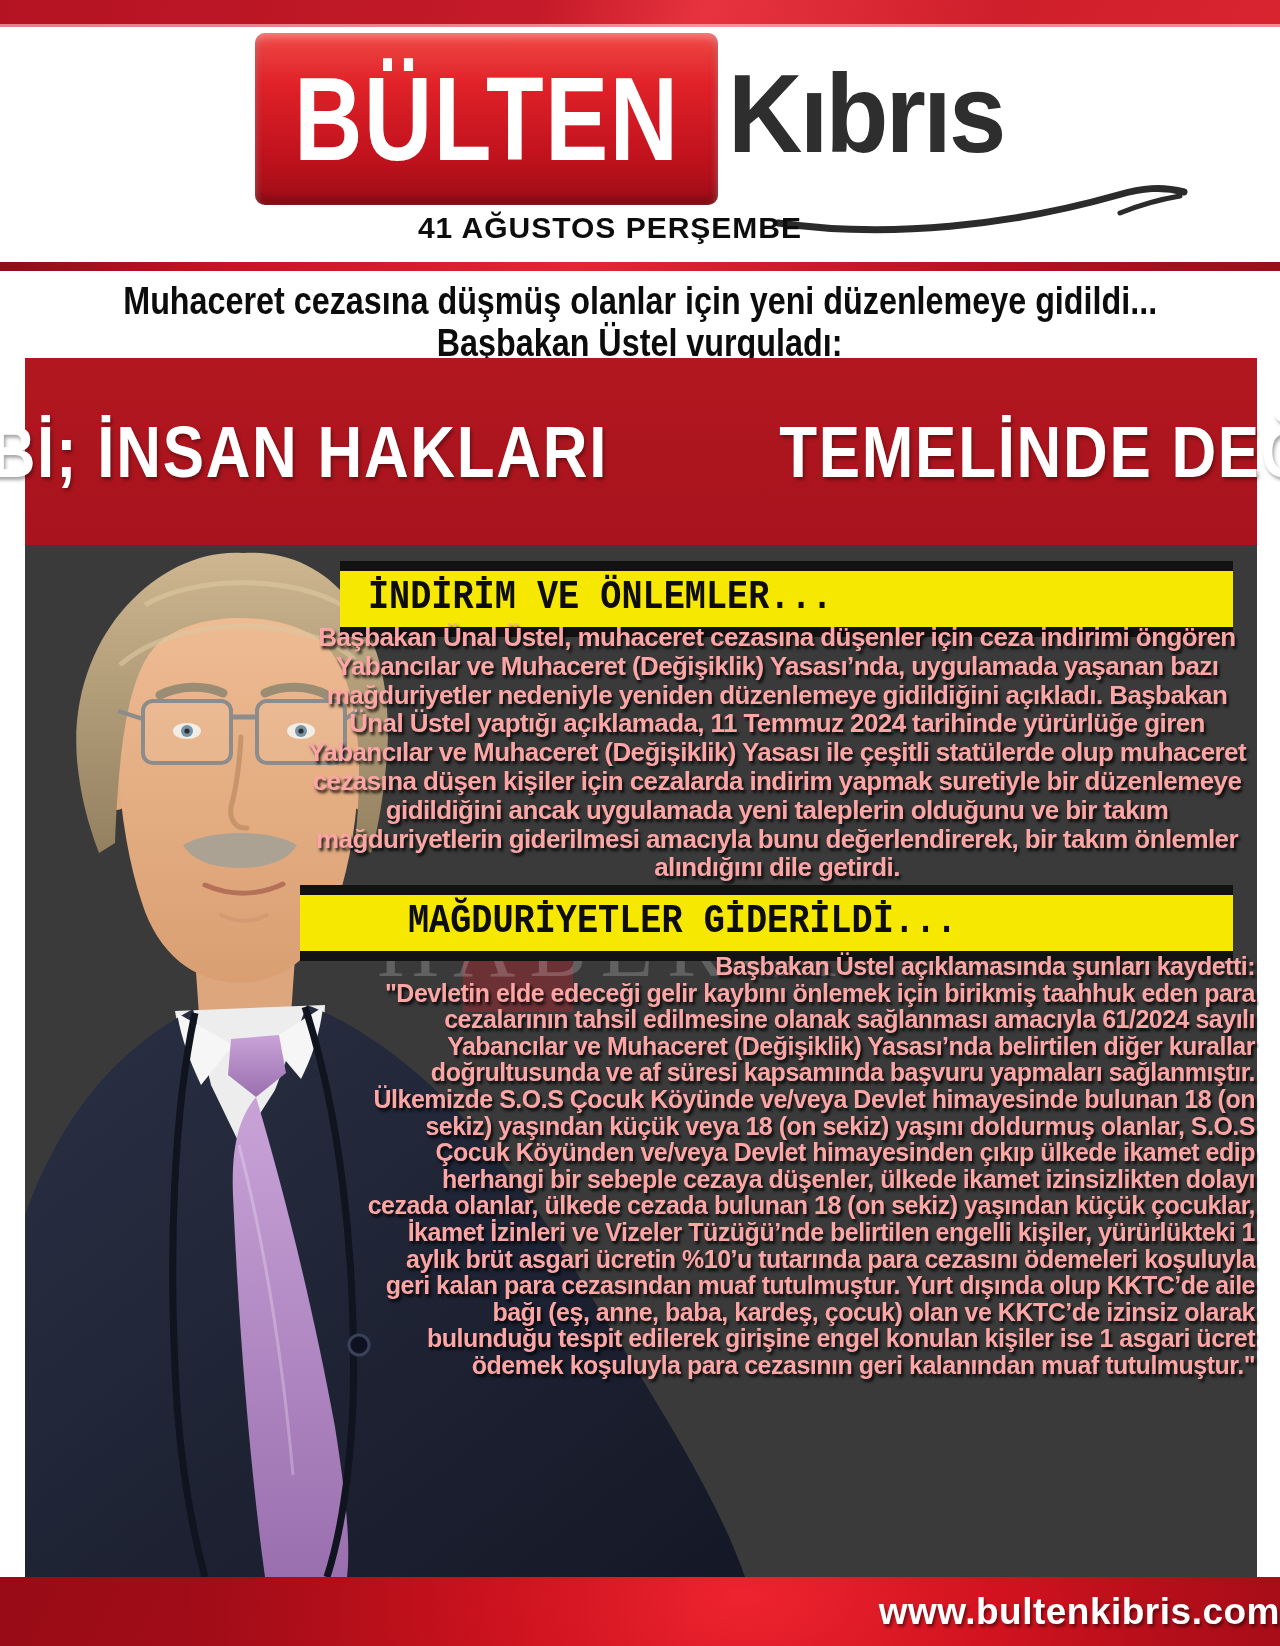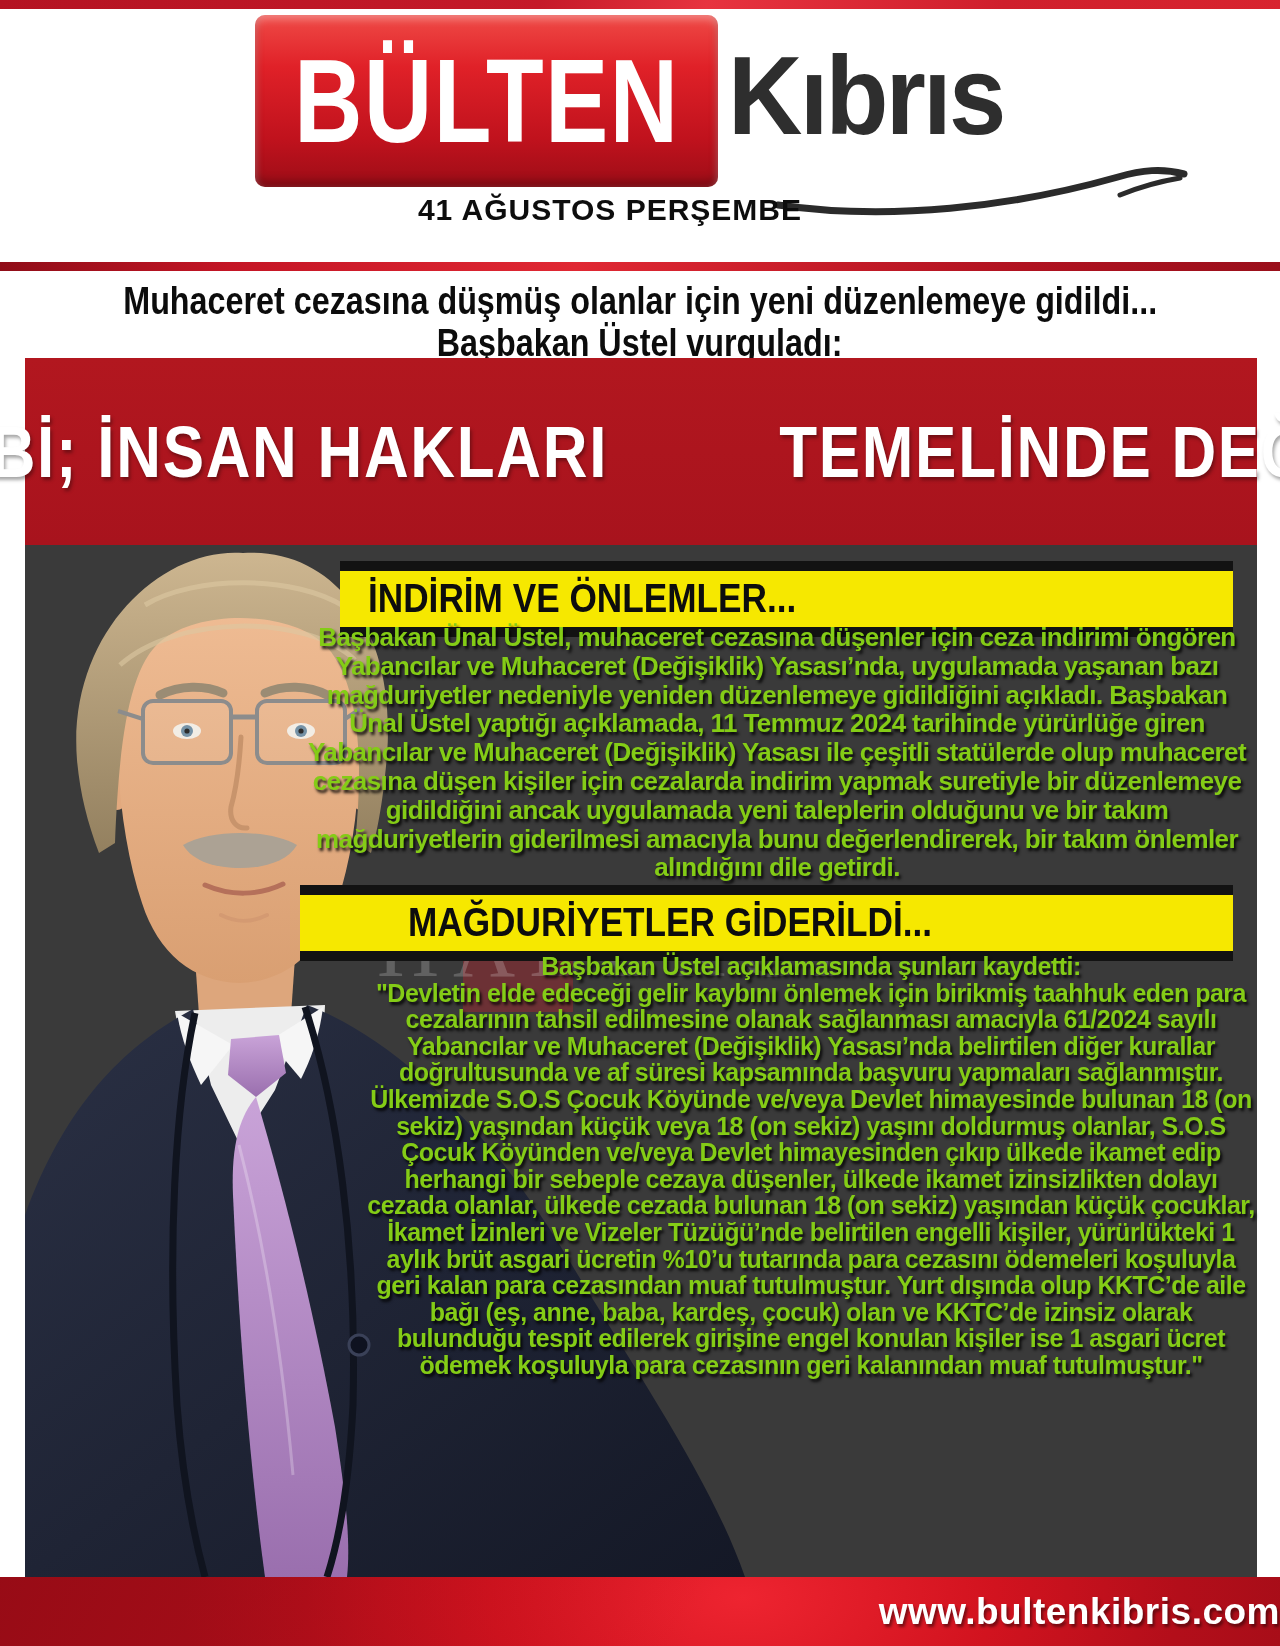--- a/index.html
+++ b/index.html
@@ -5,21 +5,21 @@
   html,body{margin:0;padding:0;background:#ffffff;}
   .page{position:relative;width:1280px;height:1646px;background:#ffffff;overflow:hidden;
         font-family:"Liberation Sans", sans-serif;}
 
   
   .topbar{position:absolute;top:0;left:0;width:1280px;height:27px;
     background:linear-gradient(105deg,#b41322 0%,#c51a29 42%,#e7333f 55%,#cf1f2c 78%,#d8242f 100%);
     box-shadow:inset 0 -3px 0 rgba(255,225,228,.55);}
 
   
-  .masthead{position:absolute;top:9px;left:0;width:1280px;height:235px;background:#ffffff;}
+  .masthead{position:absolute;top:27px;left:0;width:1280px;height:235px;background:#ffffff;}
   .logo-box{position:absolute;left:255px;top:6px;width:463px;height:172px;border-radius:10px;
     background:linear-gradient(180deg,#ef4a46 0%,#e02128 30%,#c0121d 72%,#9d0d17 100%);
     box-shadow:inset 0 4px 8px rgba(255,255,255,.35), inset 0 -6px 10px rgba(0,0,0,.25);
     display:flex;align-items:center;justify-content:center;}
   .logo-primary{color:#fff;font-weight:bold;font-size:118px;letter-spacing:2px;
     transform:scaleX(.8);white-space:nowrap;}
   .logo-secondary{position:absolute;left:728px;top:22px;width:470px;text-align:left;
     color:#2e2e2e;font-weight:bold;font-size:112px;letter-spacing:-3px;transform:scaleX(.92);
     transform-origin:left center;white-space:nowrap;}
   .swoosh{position:absolute;left:770px;top:150px;}
@@ -47,30 +47,30 @@
     background:var(--body_bg,#3a3a3a);}
   .portrait{position:absolute;top:0;left:0;z-index:1;}
   .watermark{position:absolute;top:352px;left:352px;z-index:2;
     font-family:"Liberation Serif", serif;font-size:86px;letter-spacing:14px;
     color:rgba(235,235,235,.22);white-space:nowrap;}
   .watermark-box{position:absolute;top:395px;left:438px;width:110px;height:72px;z-index:2;
     background:rgba(190,35,45,.38);}
 
   .banner{position:absolute;right:24px;z-index:3;background:var(--yellow,#f6e800);
     border-top:10px solid #121212;border-bottom:10px solid #121212;
-    padding:5px 10px 7px 28px;}
+    padding:5px 10px 7px 28px;font-family:Liberation Mono, monospace;}
   .banner-1{top:16px;left:315px;}
   .banner-2{top:340px;left:275px;padding-left:108px;}
   .banner-text{color:#0d0d0d;font-weight:bold;font-size:40px;line-height:44px;
     white-space:nowrap;display:inline-block;transform:scaleX(.88);transform-origin:left center;}
 
-  .para{position:absolute;z-index:3;color:#84cc16;font-weight:bold;text-align:center;
+  .para{position:absolute;z-index:3;color:#fca5a5;font-weight:bold;text-align:center;
     text-shadow:2px 3px 3px rgba(0,0,0,.85);}
   .para-1{top:78px;left:276px;width:952px;font-size:26px;line-height:28.8px;letter-spacing:-.6px;}
-  .para-2{top:408px;left:342px;width:888px;font-size:25px;line-height:26.6px;letter-spacing:-.5px;}
+  .para-2{top:408px;left:342px;width:888px;font-size:25px;line-height:26.6px;letter-spacing:-.5px;text-align:right;}
   .para-2 .intro{display:block;}
 
   
   .footer{position:absolute;left:0;top:1577px;width:1280px;height:69px;
     background:
       linear-gradient(115deg,rgba(140,10,20,.55) 0%,rgba(170,14,24,.25) 30%,rgba(0,0,0,0) 55%),
       radial-gradient(ellipse 560px 300px at 58% 30%,#ee2430 0%,#d2131f 45%,var(--footer_red,#b30e1a) 78%,#a60d18 100%);
     display:flex;align-items:center;justify-content:flex-end;}
   .footer-url{color:#fff;font-weight:bold;font-size:37px;letter-spacing:.5px;
     text-shadow:2px 3px 3px rgba(0,0,0,.45);}

